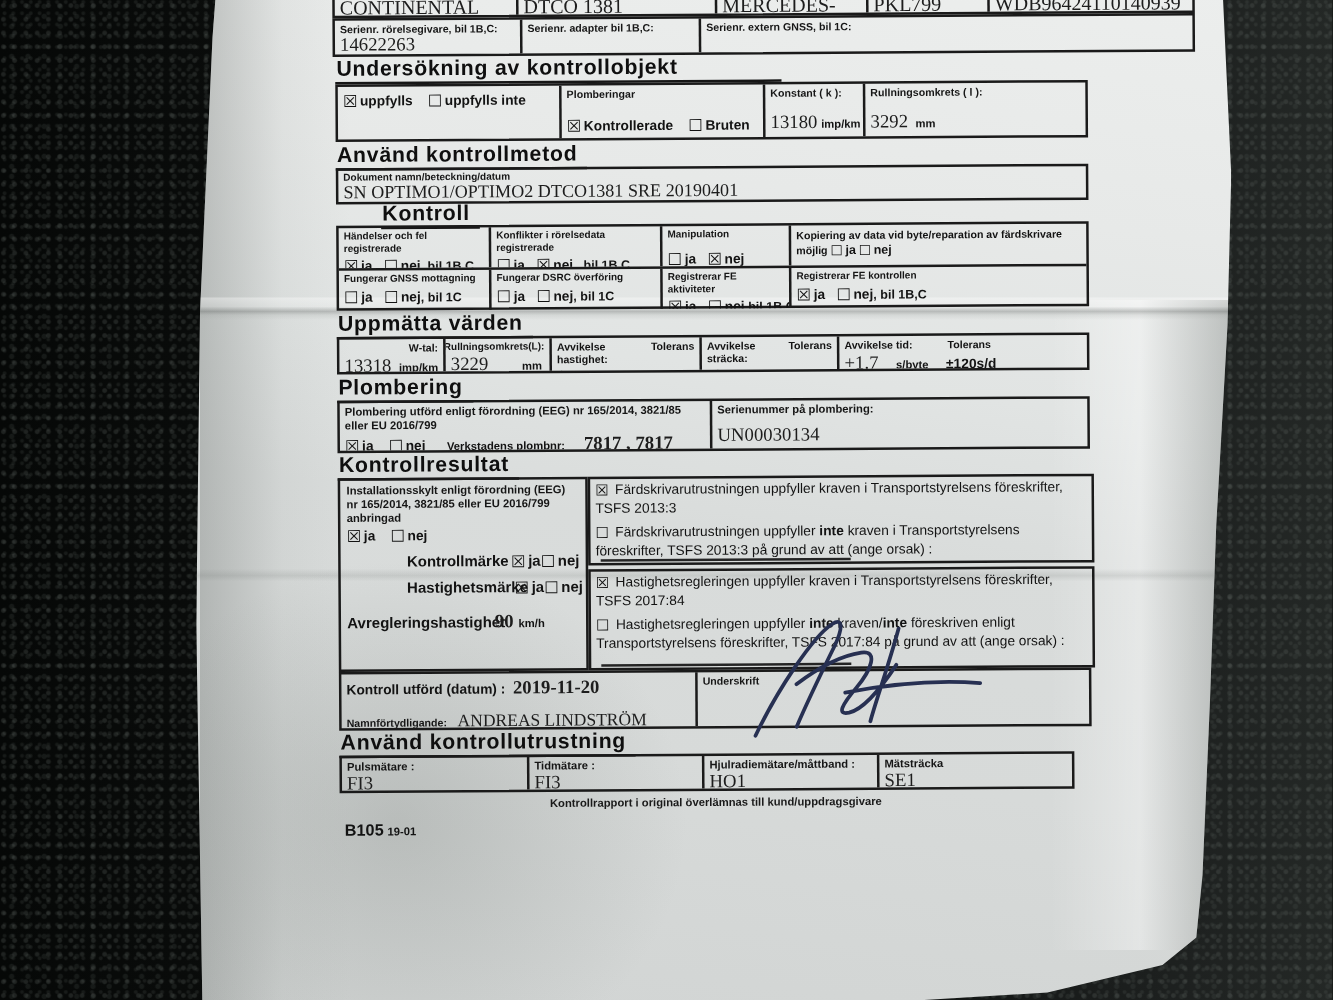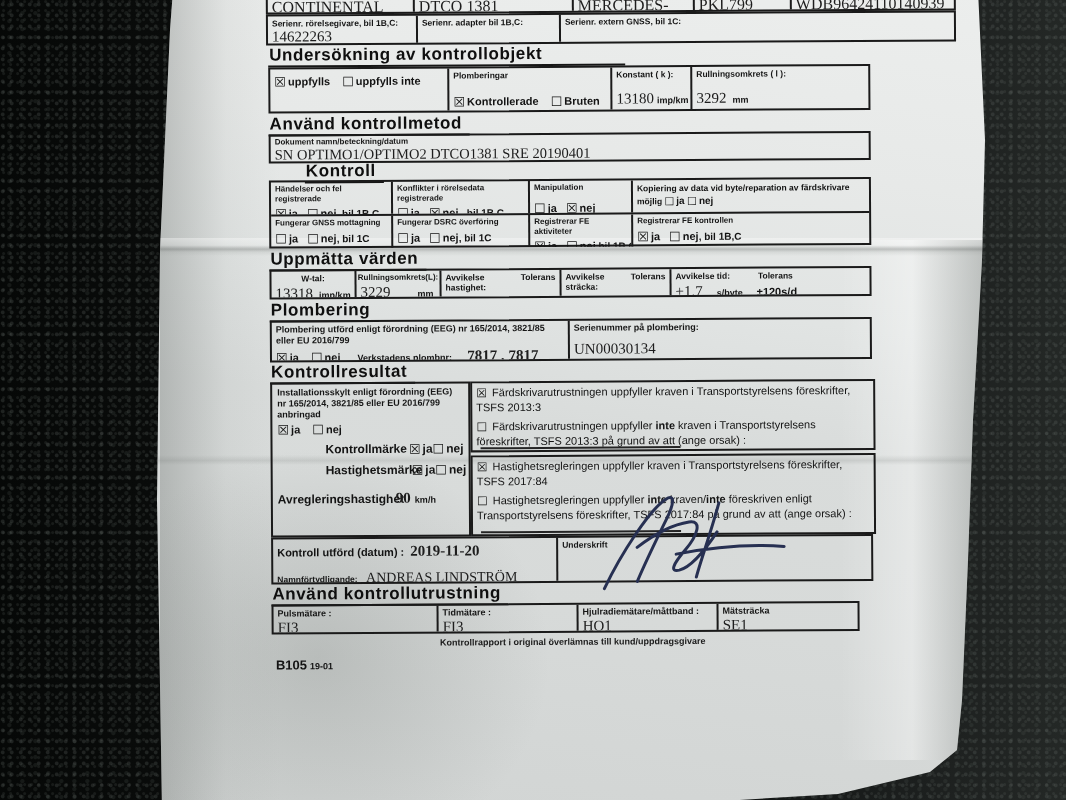--- a/index.html
+++ b/index.html
@@ -36,21 +36,21 @@
   .cell:last-child{border-right:none;}
   .lbl{font-size:8.5px;font-weight:600;line-height:1.2;color:#161616;}
   .val{font-family:"Liberation Serif",serif;font-size:15px;color:#1d1d1d;line-height:1.1;}
   .big{font-size:16px;}
   .unit{font-size:9px;font-weight:700;margin-left:6px;}
   .cb{font-family:"DejaVu Sans",sans-serif;font-size:13px;font-weight:700;line-height:1;position:relative;top:1px;margin-right:2px;}
   .cbline{font-size:11px;font-weight:600;margin-top:3px;white-space:nowrap;}
   .cbline .gap{margin-left:9px;}
   .sec-title{position:absolute;font-size:17px;font-weight:700;letter-spacing:.6px;border-bottom:2.5px solid #161616;padding:0 8px 1px 1px;color:#0f0f0f;line-height:1.05;}
   .suffix{font-size:10px;font-weight:600;}
-  .ulab{display:flex;justify-content:center;font-size:8.5px;font-weight:600;}
+  .ulab{display:flex;justify-content:flex-end;font-size:8.5px;font-weight:600;}
   .uval{display:flex;justify-content:space-between;align-items:baseline;margin-top:2px;padding-right:2px;}
   .tolv{font-size:11px;font-weight:600;}
   .cbpara{font-size:11px;font-weight:500;line-height:1.35;margin:2px 4px;}
   .cbpara b{font-weight:800;}
   .ansline{position:absolute;left:8px;bottom:1px;width:200px;border-bottom:2.5px solid #242424;}
   .mline{display:flex;align-items:baseline;font-size:12px;font-weight:600;margin-top:7px;white-space:nowrap;}
   .mlab{width:86px;margin-left:48px;}
   .note{position:absolute;left:270px;top:637px;width:602px;text-align:center;font-size:9px;font-weight:700;color:#1a1a1a;}
   .b105{font-size:13px;font-weight:800;}
   .b105v{font-size:9px;font-weight:700;margin-left:3px;}
@@ -279,21 +279,21 @@
       <div class="cell" style="flex:1;overflow:visible;">
         <div class="lbl" style="font-size:8.5px;">Underskrift</div>
       </div>
     </div>
     <svg style="position:absolute;left:575px;top:492px;overflow:visible;" width="235" height="105" viewBox="0 0 235 105">
       <path d="M28,97 C45,62 74,18 90,8 C98,3 99,10 92,25 C80,49 67,76 61,90 M61,56 C81,41 99,33 113,31 C127,29 121,45 109,59 C97,73 93,81 103,79 C116,76 131,56 141,41 M143,12 C135,41 124,71 120,86 M100,63 C132,57 172,53 208,56" stroke="#273052" stroke-width="3" fill="none" stroke-linecap="round" stroke-linejoin="round"></path>
     </svg>
 
     <div class="sec-title" style="left:270px;top:584px;">Använd kontrollutrustning</div>
     <div class="box" style="left:270px;top:603px;width:588px;height:30px;">
-      <div class="cell" style="width:165px;">
+      <div class="cell" style="width:150px;">
         <div class="lbl" style="font-size:9px;">Pulsmätare :</div>
         <div class="val">FI3</div>
       </div>
       <div class="cell" style="width:140px;">
         <div class="lbl" style="font-size:9px;">Tidmätare :</div>
         <div class="val">FI3</div>
       </div>
       <div class="cell" style="width:140px;">
         <div class="lbl" style="font-size:9px;">Hjulradiemätare/måttband :</div>
         <div class="val">HO1</div>

